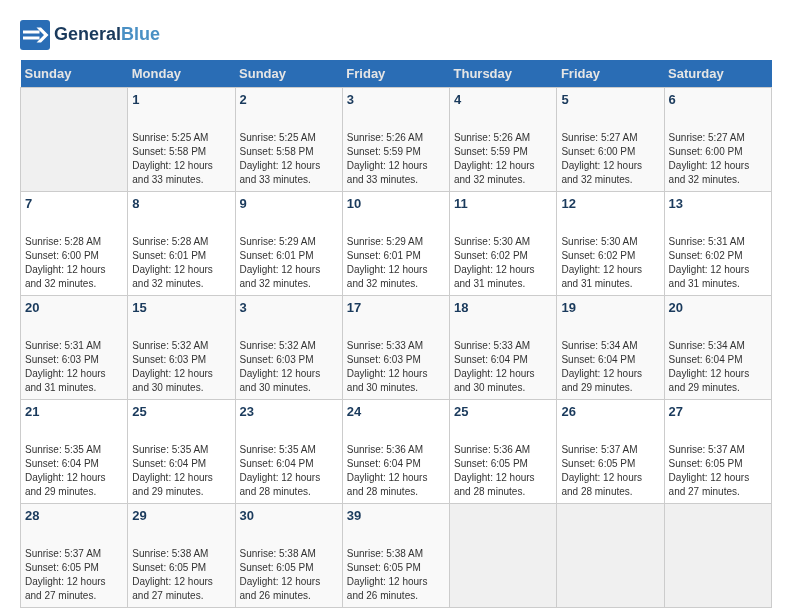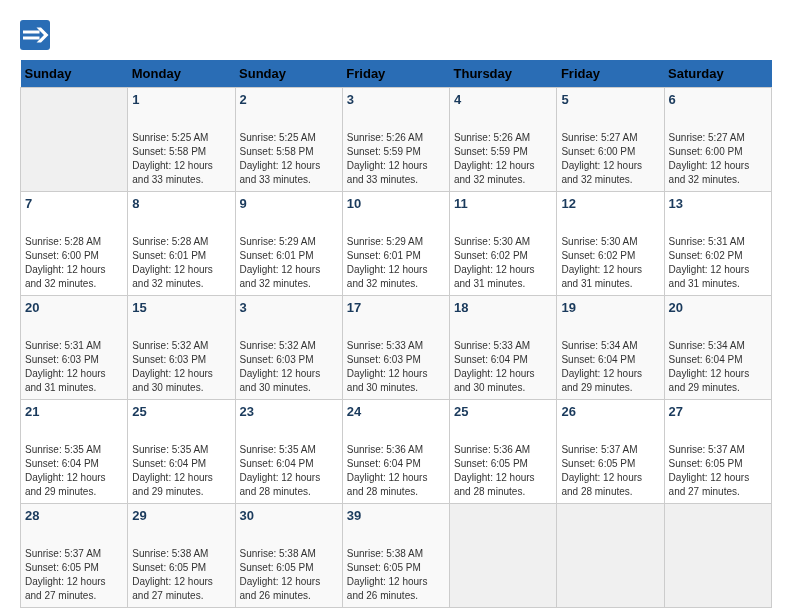--- a/index.html
+++ b/index.html
@@ -46,21 +46,21 @@
       font-size: 16px;
       color: #555;
     }
     table {
       width: 100%;
       border-collapse: collapse;
       font-size: 11px;
     }
     thead tr th {
       background-color: #2a6db5;
-      color: #000000;
+      color: #e5e5e5;
       padding: 6px 4px;
       text-align: left;
       font-size: 13px;
       font-weight: bold;
     }
     tbody tr td {
       border: 1px solid #ccc;
       vertical-align: top;
       padding: 4px;
       min-height: 80px;
@@ -93,20 +93,23 @@
 <body>
 
 <div class="header">
   <div class="logo">
     <svg class="logo-icon" viewBox="0 0 40 40">
       <rect x="0" y="0" width="40" height="40" rx="4" fill="#2a6db5"></rect>
       <polygon points="28,10 38,20 28,30 22,30 32,20 22,10" fill="#fff"></polygon>
       <rect x="4" y="14" width="22" height="4" fill="#fff"></rect>
       <rect x="4" y="22" width="22" height="4" fill="#fff"></rect>
     </svg>
+    <div class="logo-text">
+      <div>General<span>Blue</span></div>
+    </div>
   </div>
   <div class="title-block">
     <div class="month-title"></div>
     <div class="location"></div>
   </div>
 </div>
 
 <table>
   <thead>
     <tr>

